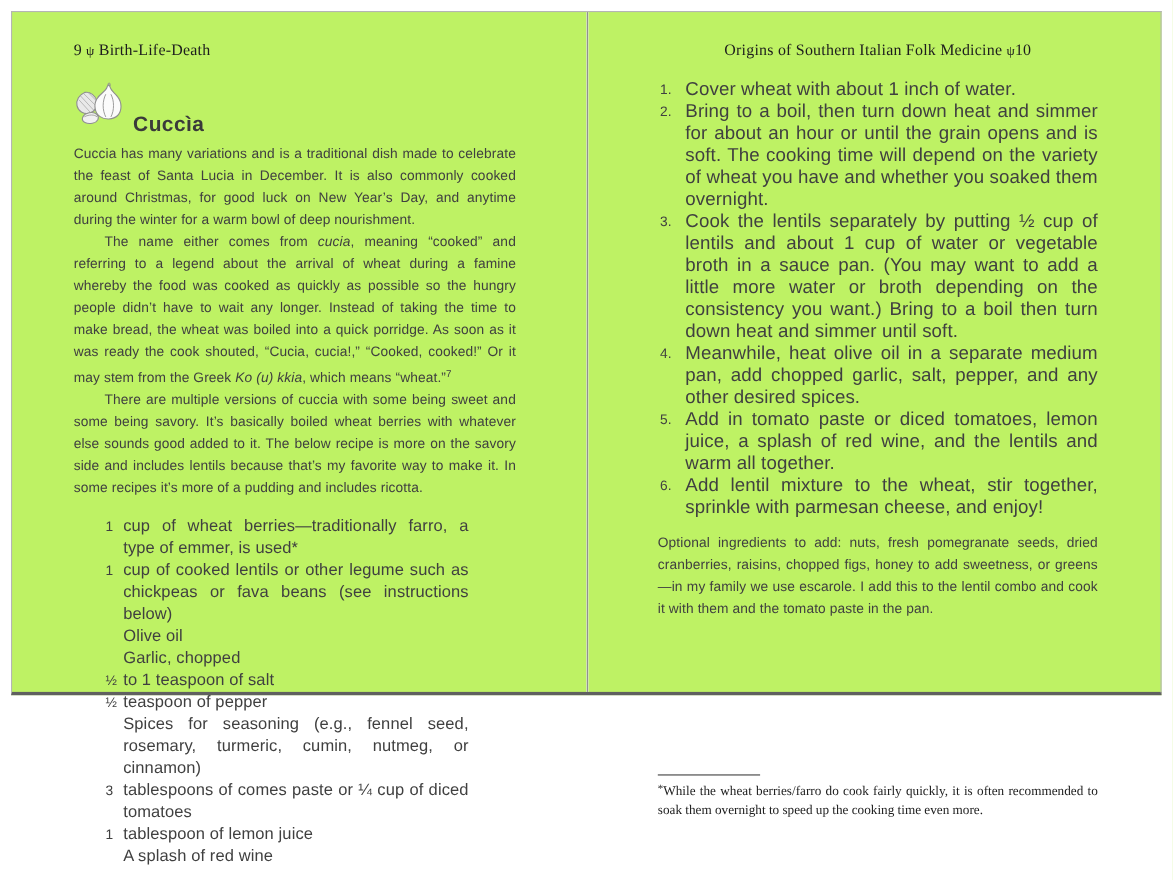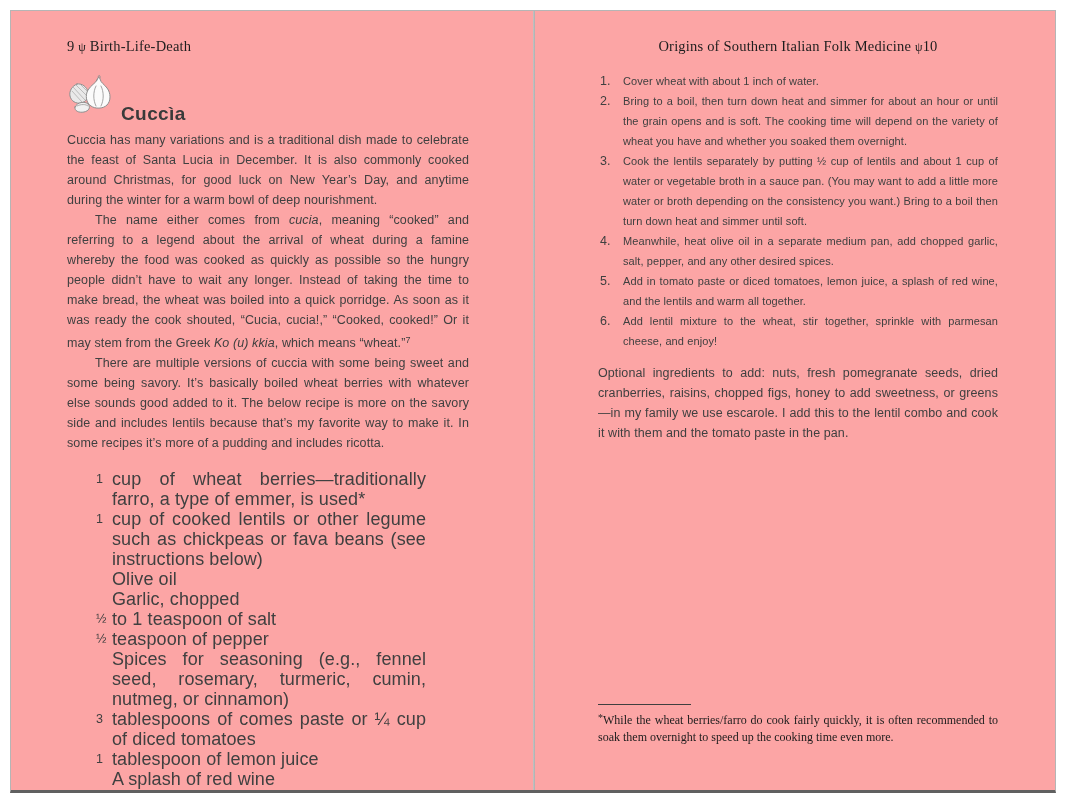--- a/index.html
+++ b/index.html
@@ -1,21 +1,21 @@
 <!DOCTYPE html>
 <html><head>
 <meta charset="utf-8">
 <style>
   * { margin:0; padding:0; box-sizing:border-box; }
   html,body { width:1066px; height:800px; background:#ffffff; overflow:hidden; }
   body { font-family:"Liberation Sans", sans-serif; }
 
   .book {
-    position:absolute; left:10px; top:10px; width:1046px; height:783px;
-    background:#fca5a5;
+    position:absolute; left:10px; top:10px; width:1046px; height:622px;
+    background:#bef264;
     border:1px solid #b5b5b5;
     border-bottom:3px solid #606060;
   }
   .gutter {
     position:absolute; left:50%; top:0; bottom:0; width:2px;
     background:linear-gradient(to right,#e8e8e8,#8f8f8f 55%,#e2e2e2);
   }
   .page { position:absolute; top:0; bottom:0; }
   .page-left  { left:0;  width:522px; padding:27px 64px 0 56px; }
   .page-right { left:524px; right:0;  padding:27px 57px 0 63px; }
@@ -38,26 +38,26 @@
     text-align:justify; letter-spacing:0.1px;
   }
   .indent { text-indent:28px; }
   .first-para { margin-top:11px; }
   .bp i { font-style:italic; }
   .bp sup { font-size:9px; vertical-align:4px; }
 
   .ingredients { margin-top:16px; margin-left:29px; width:330px; }
   .ing { display:flex; }
   .ing-qty { flex:0 0 16px; font-size:12.5px; line-height:20px; color:#404040; }
-  .ing-text { flex:1; font-size:18px; line-height:20px; color:#404040; text-align:justify; letter-spacing:0.1px; }
+  .ing-text { flex:1; font-size:15px; line-height:20px; color:#404040; text-align:justify; letter-spacing:0.1px; }
 
   .steps { margin-top:16px; }
   .step { display:flex; }
   .step-num { flex:0 0 25px; font-size:12.5px; line-height:20px; color:#404040; padding-left:2px; }
-  .step-text { flex:1; font-size:11px; line-height:20px; color:#404040; text-align:justify; letter-spacing:0.1px; }
+  .step-text { flex:1; font-size:17px; line-height:20px; color:#404040; text-align:justify; letter-spacing:0.1px; }
 
   .optional-note { margin-top:12px; }
 
   .footnote {
     position:absolute; left:63px; right:57px; top:693px;
     font-family:"Liberation Serif", serif;
     font-size:12px; line-height:16.5px; color:#1c1c1c; text-align:justify;
   }
   .footnote-rule { width:93px; border-top:1px solid #3f3f3f; margin-bottom:5px; }
   .fn-marker { vertical-align:3px; font-size:10px; }

